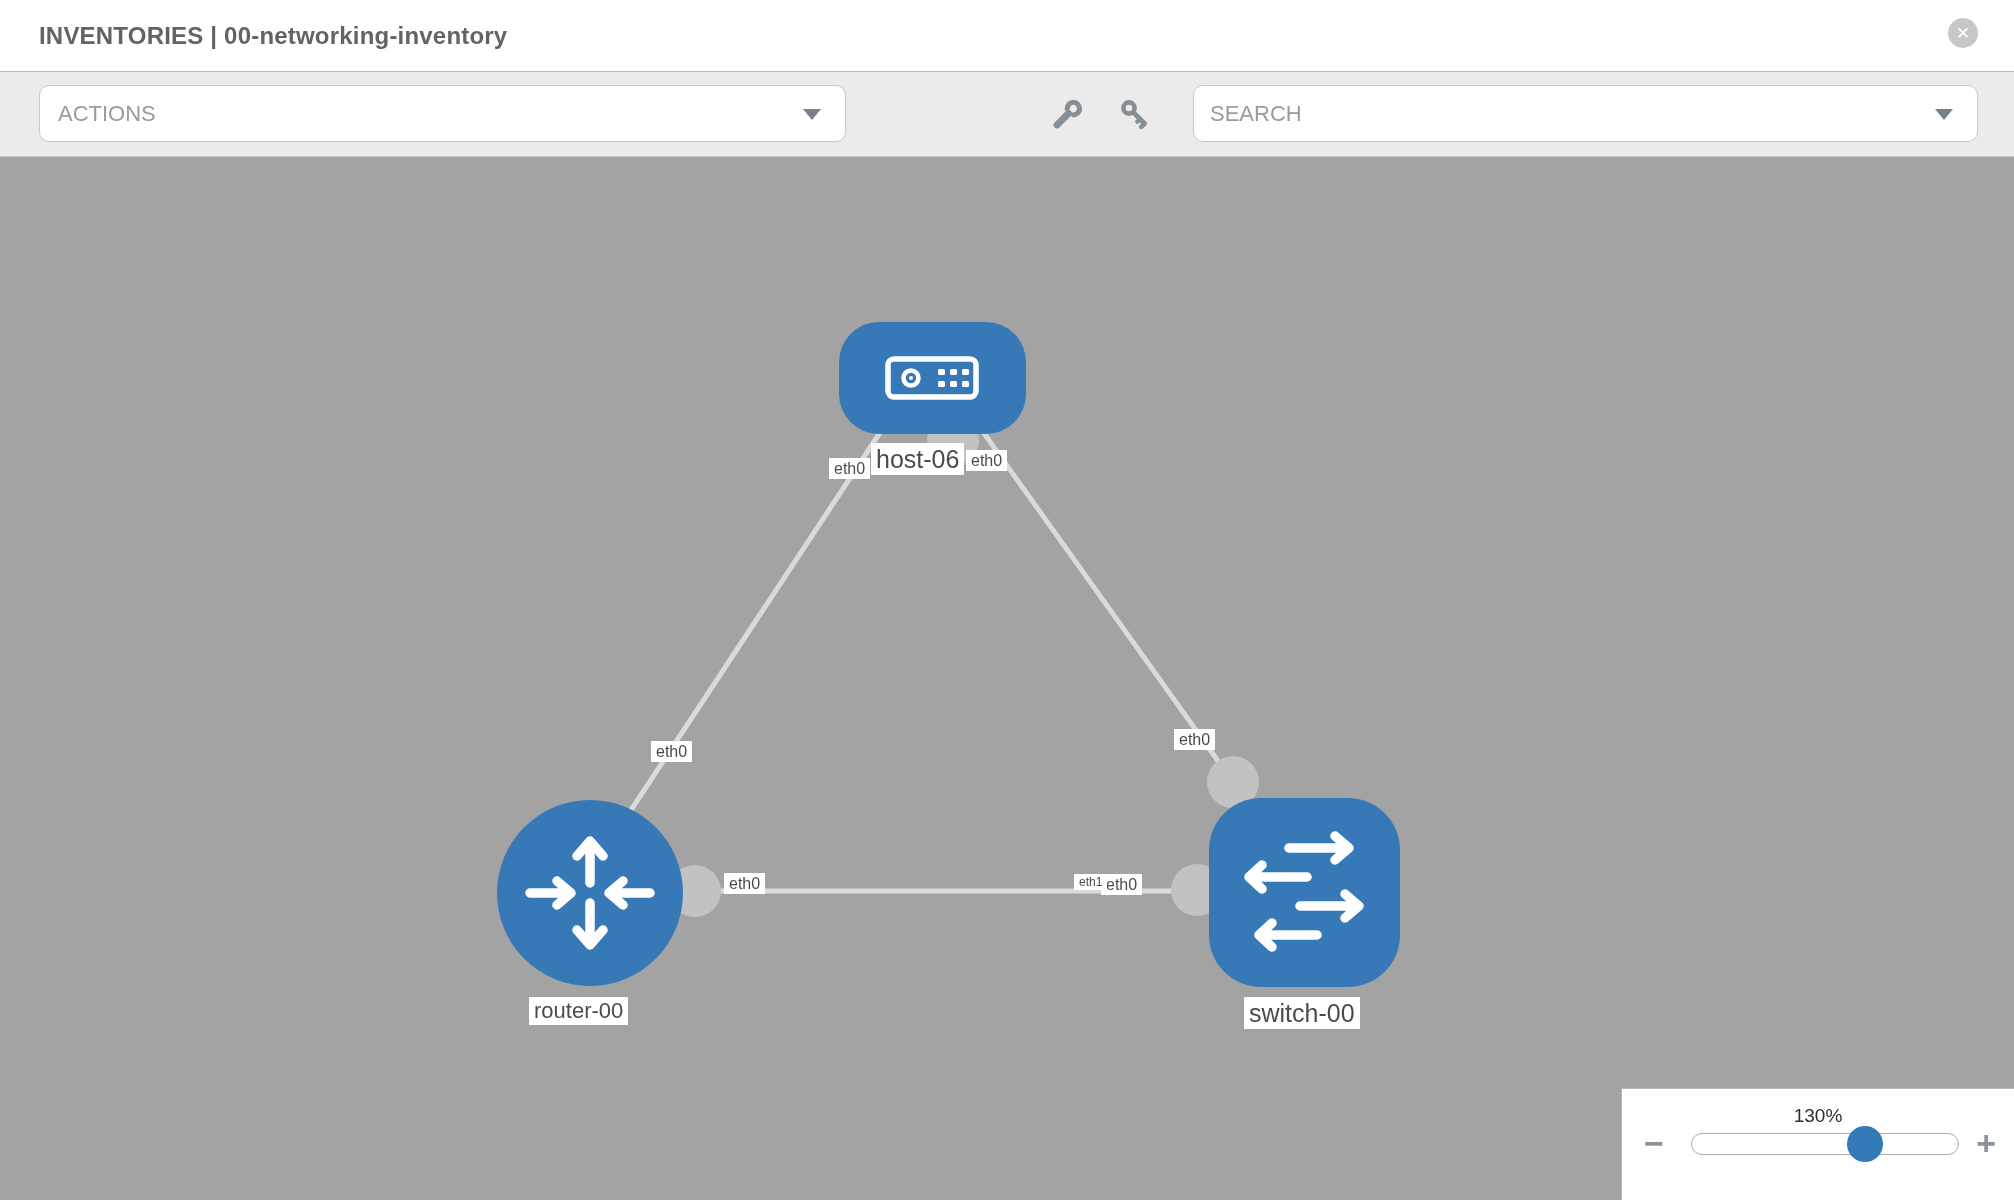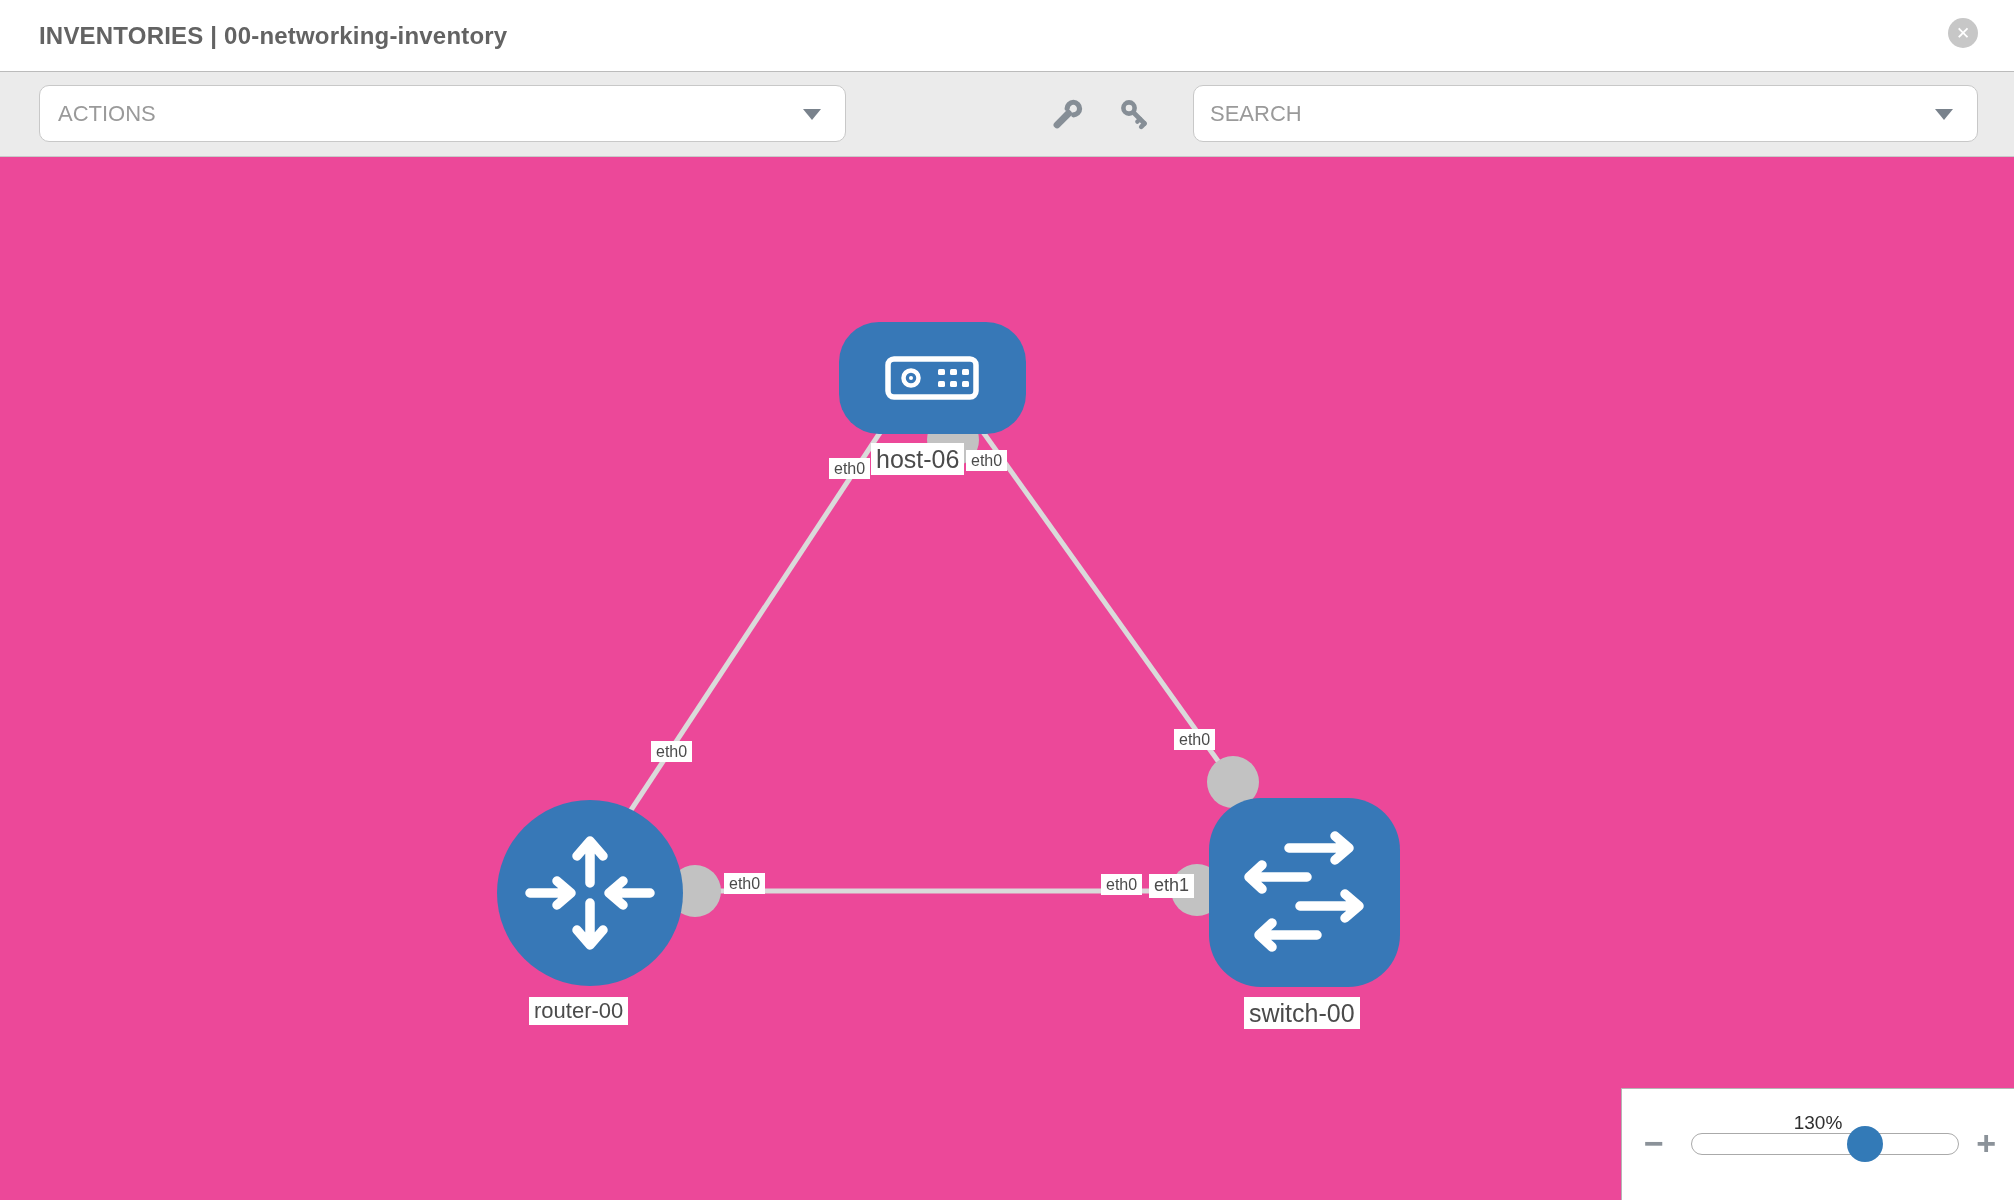--- a/index.html
+++ b/index.html
@@ -26,29 +26,29 @@
     font-family:inherit; }
   .search-box input::placeholder { color:#9a9a9a; opacity:1; }
   .caret-down { position:absolute; right:24px; top:50%; margin-top:-5px; width:0; height:0;
     border-left:9px solid transparent; border-right:9px solid transparent;
     border-top:11px solid #79828c; }
   .tool-icon { position:absolute; top:25px; width:36px; height:36px; cursor:pointer; }
   .tool-icon.wrench { left:1049px; }
   .tool-icon.key { left:1117px; }
 
   
-  .canvas { position:relative; height:1043px; background:#ec4899; overflow:hidden; }
+  .canvas { position:relative; height:1043px; background:#a3a3a3; overflow:hidden; }
   .canvas svg.topology { position:absolute; left:0; top:0; }
   .net-label { position:absolute; background:#fff; color:#4b4b4b; white-space:nowrap;
     padding:1px 5px; line-height:1.2; }
 
   
   .zoom-panel { position:absolute; right:0; bottom:0; width:393px; height:112px;
     background:#fff; border-left:1px solid #b5b5b5; border-top:1px solid #b5b5b5; }
-  .zoom-value { margin-top:23px; text-align:center; font-size:19px; color:#2e2e2e; }
+  .zoom-value { margin-top:16px; text-align:center; font-size:19px; color:#2e2e2e; }
   .zoom-minus,.zoom-plus { position:absolute; top:36px; font-size:34px; font-weight:700;
     color:#8b9299; cursor:pointer; line-height:36px; user-select:none; }
   .zoom-minus { left:22px; }
   .zoom-plus  { right:18px; }
   .zoom-track { position:absolute; left:69px; top:44px; width:268px; height:22px;
     background:#fff; border:1px solid #aaaaaa; border-radius:11px; cursor:pointer; }
   .zoom-thumb { position:absolute; top:37px; width:36px; height:36px; border-radius:50%;
     background:#337ab7; cursor:grab; }
 </style>
 </head>
@@ -130,21 +130,21 @@
       </g>
     </svg>
   <div>
       <div class="net-label" style="left: 829px; top: 301px; font-size: 16px;">eth0</div>
       <div class="net-label" style="left: 871px; top: 286px; font-size: 25px;">host-06</div>
       <div class="net-label" style="left: 966px; top: 293px; font-size: 16px;">eth0</div>
       <div class="net-label" style="left: 651px; top: 584px; font-size: 16px;">eth0</div>
       <div class="net-label" style="left: 1174px; top: 572px; font-size: 16px;">eth0</div>
       <div class="net-label" style="left: 724px; top: 716px; font-size: 16px;">eth0</div>
       <div class="net-label" style="left: 1101px; top: 717px; font-size: 16px;">eth0</div>
-      <div class="net-label" style="left: 1149px; top: 717px; font-size: 18px;">eth1</div>
+      <div class="net-label" style="left: 1074px; top: 717px; font-size: 12px;">eth1</div>
       <div class="net-label" style="left: 529px; top: 840px; font-size: 22px;">router-00</div>
       <div class="net-label" style="left: 1244px; top: 840px; font-size: 25px; text-align: right;">switch-00</div>
     </div>
 
   <div class="zoom-panel">
     <div class="zoom-value">130%</div>
     <div class="zoom-minus">−</div>
     <div class="zoom-track"></div>
     <div class="zoom-thumb" style="left: 225px;"></div>
     <div class="zoom-plus">+</div>

